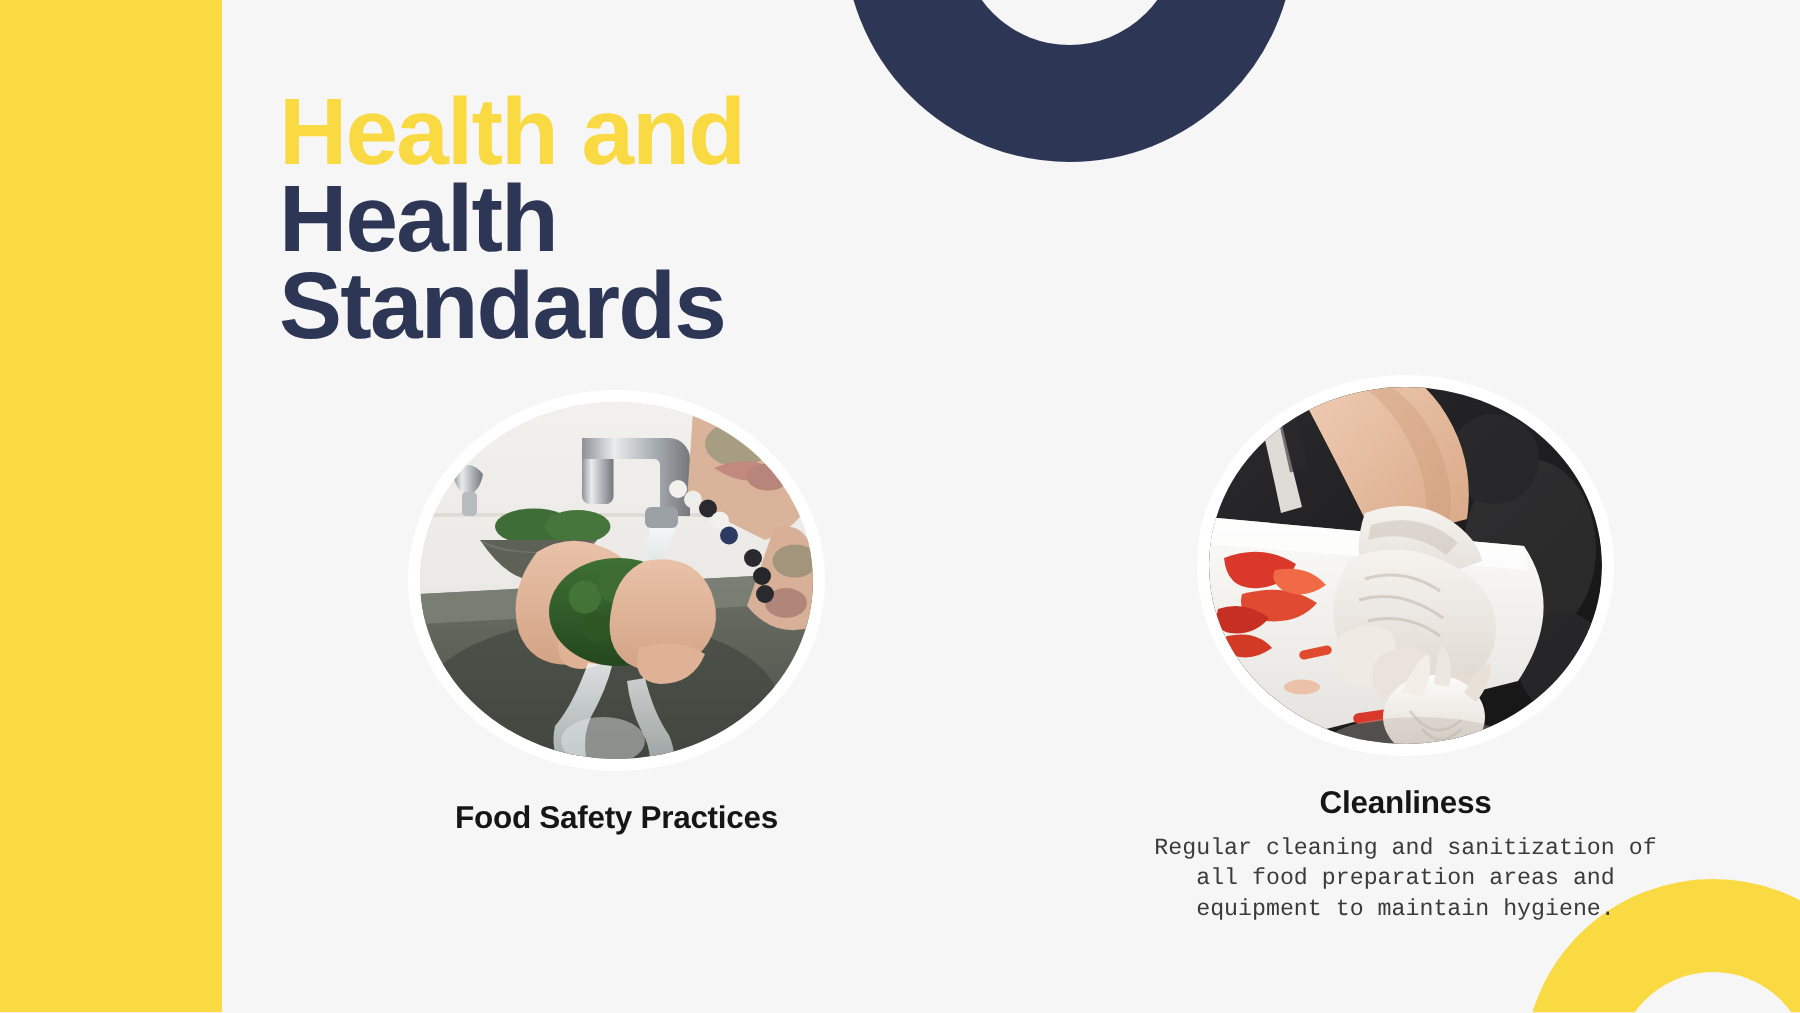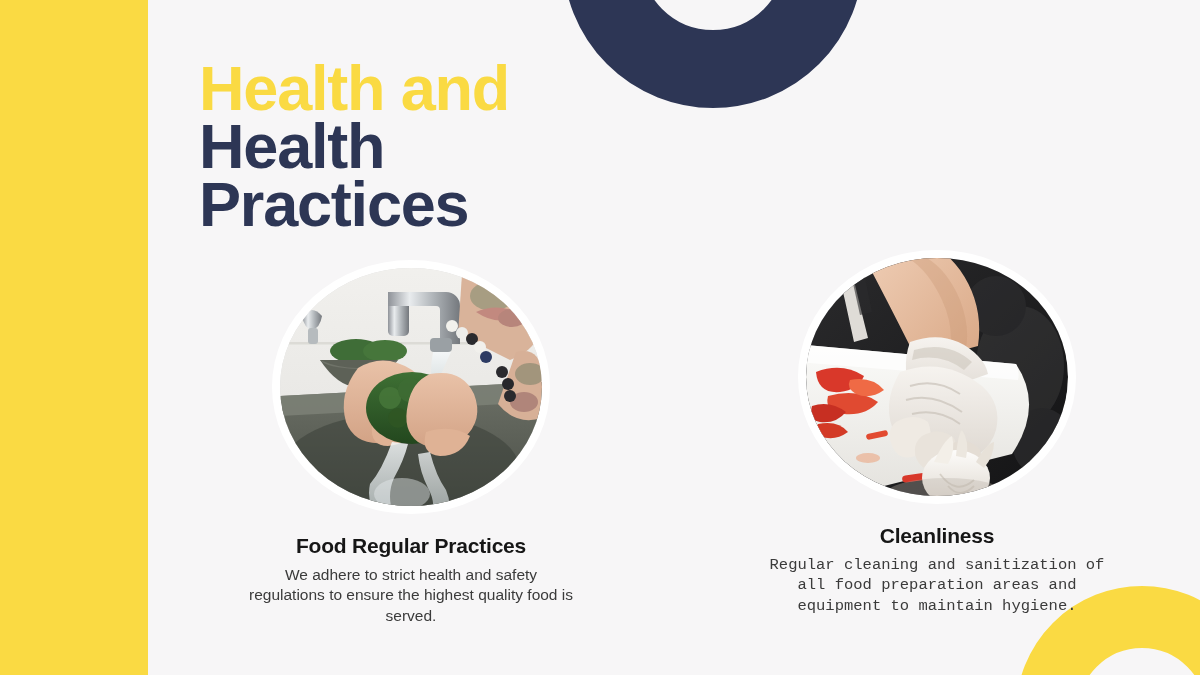--- a/index.html
+++ b/index.html
@@ -37,21 +37,21 @@
     left:1016px; top:586px;
     width:252px; height:252px;
     border-radius:50%;
     border:62px solid #fada43;
     z-index:1;
   }
 
   
   .headline {
     position:absolute;
-    left:199px; top:60px;
+    left:186px; top:60px;
     z-index:5;
     line-height:0.92;
     letter-spacing:-1.2px;
   }
   .headline .line {
     font-size:63px;
     font-weight:bold;
     display:block;
     white-space:nowrap;
   }
@@ -116,21 +116,21 @@
 
 <div id="slide">
 
   <div class="ring-navy"></div>
   <div class="ring-yellow"></div>
   <div class="side-bar"></div>
 
   <div class="headline">
     <span class="line l1">Health and</span>
     <span class="line l2">Health</span>
-    <span class="line l3">Practices</span>
+    <span class="line l3">Standards</span>
   </div>
 
   <div class="columns">
 
     <div class="col col-left">
       <div class="photo-wrap">
         <div class="photo">
           <svg viewBox="0 0 262 262" preserveAspectRatio="xMidYMid slice">
             <defs>
               <clipPath id="cl1">
@@ -233,22 +233,21 @@
               <path d="M150 118 q32 -6 44 20 q10 26 -10 44 q-22 18 -46 4 q-16 -12 -10 -38 q4 -22 22 -30 z" fill="url(#skinG)"></path>
               <path d="M146 176 q26 -8 44 4 q-8 20 -30 20 q-20 -2 -14 -24 z" fill="#dfb295"></path>
 
               <path d="M112 186 q-10 28 -22 42 q-4 18 8 34 l16 -2 q-8 -20 0 -38 q10 -18 14 -34 z" fill="url(#waterG)" opacity="0.9"></path>
               <path d="M150 196 q6 24 16 38 q6 14 2 28 l-16 0 q4 -16 -4 -30 q-8 -16 -10 -34 z" fill="url(#waterG)" opacity="0.8"></path>
               <ellipse cx="122" cy="238" rx="28" ry="16" fill="#e6ecee" opacity="0.45"></ellipse>
             </g>
           </svg>
         </div>
       </div>
-      <div class="card-title">Food Regular Practices</div>
-      <div class="card-body">We adhere to strict health and safety regulations to ensure the highest quality food is served.</div>
+      <div class="card-title">Food Safety Practices</div>
     </div>
 
     <div class="col col-right">
       <div class="photo-wrap">
         <div class="photo">
           <svg viewBox="0 0 262 262" preserveAspectRatio="xMidYMid slice">
             <defs>
               <clipPath id="cl2">
                   <circle cx="131" cy="131" r="131"></circle>
                 </clipPath>

